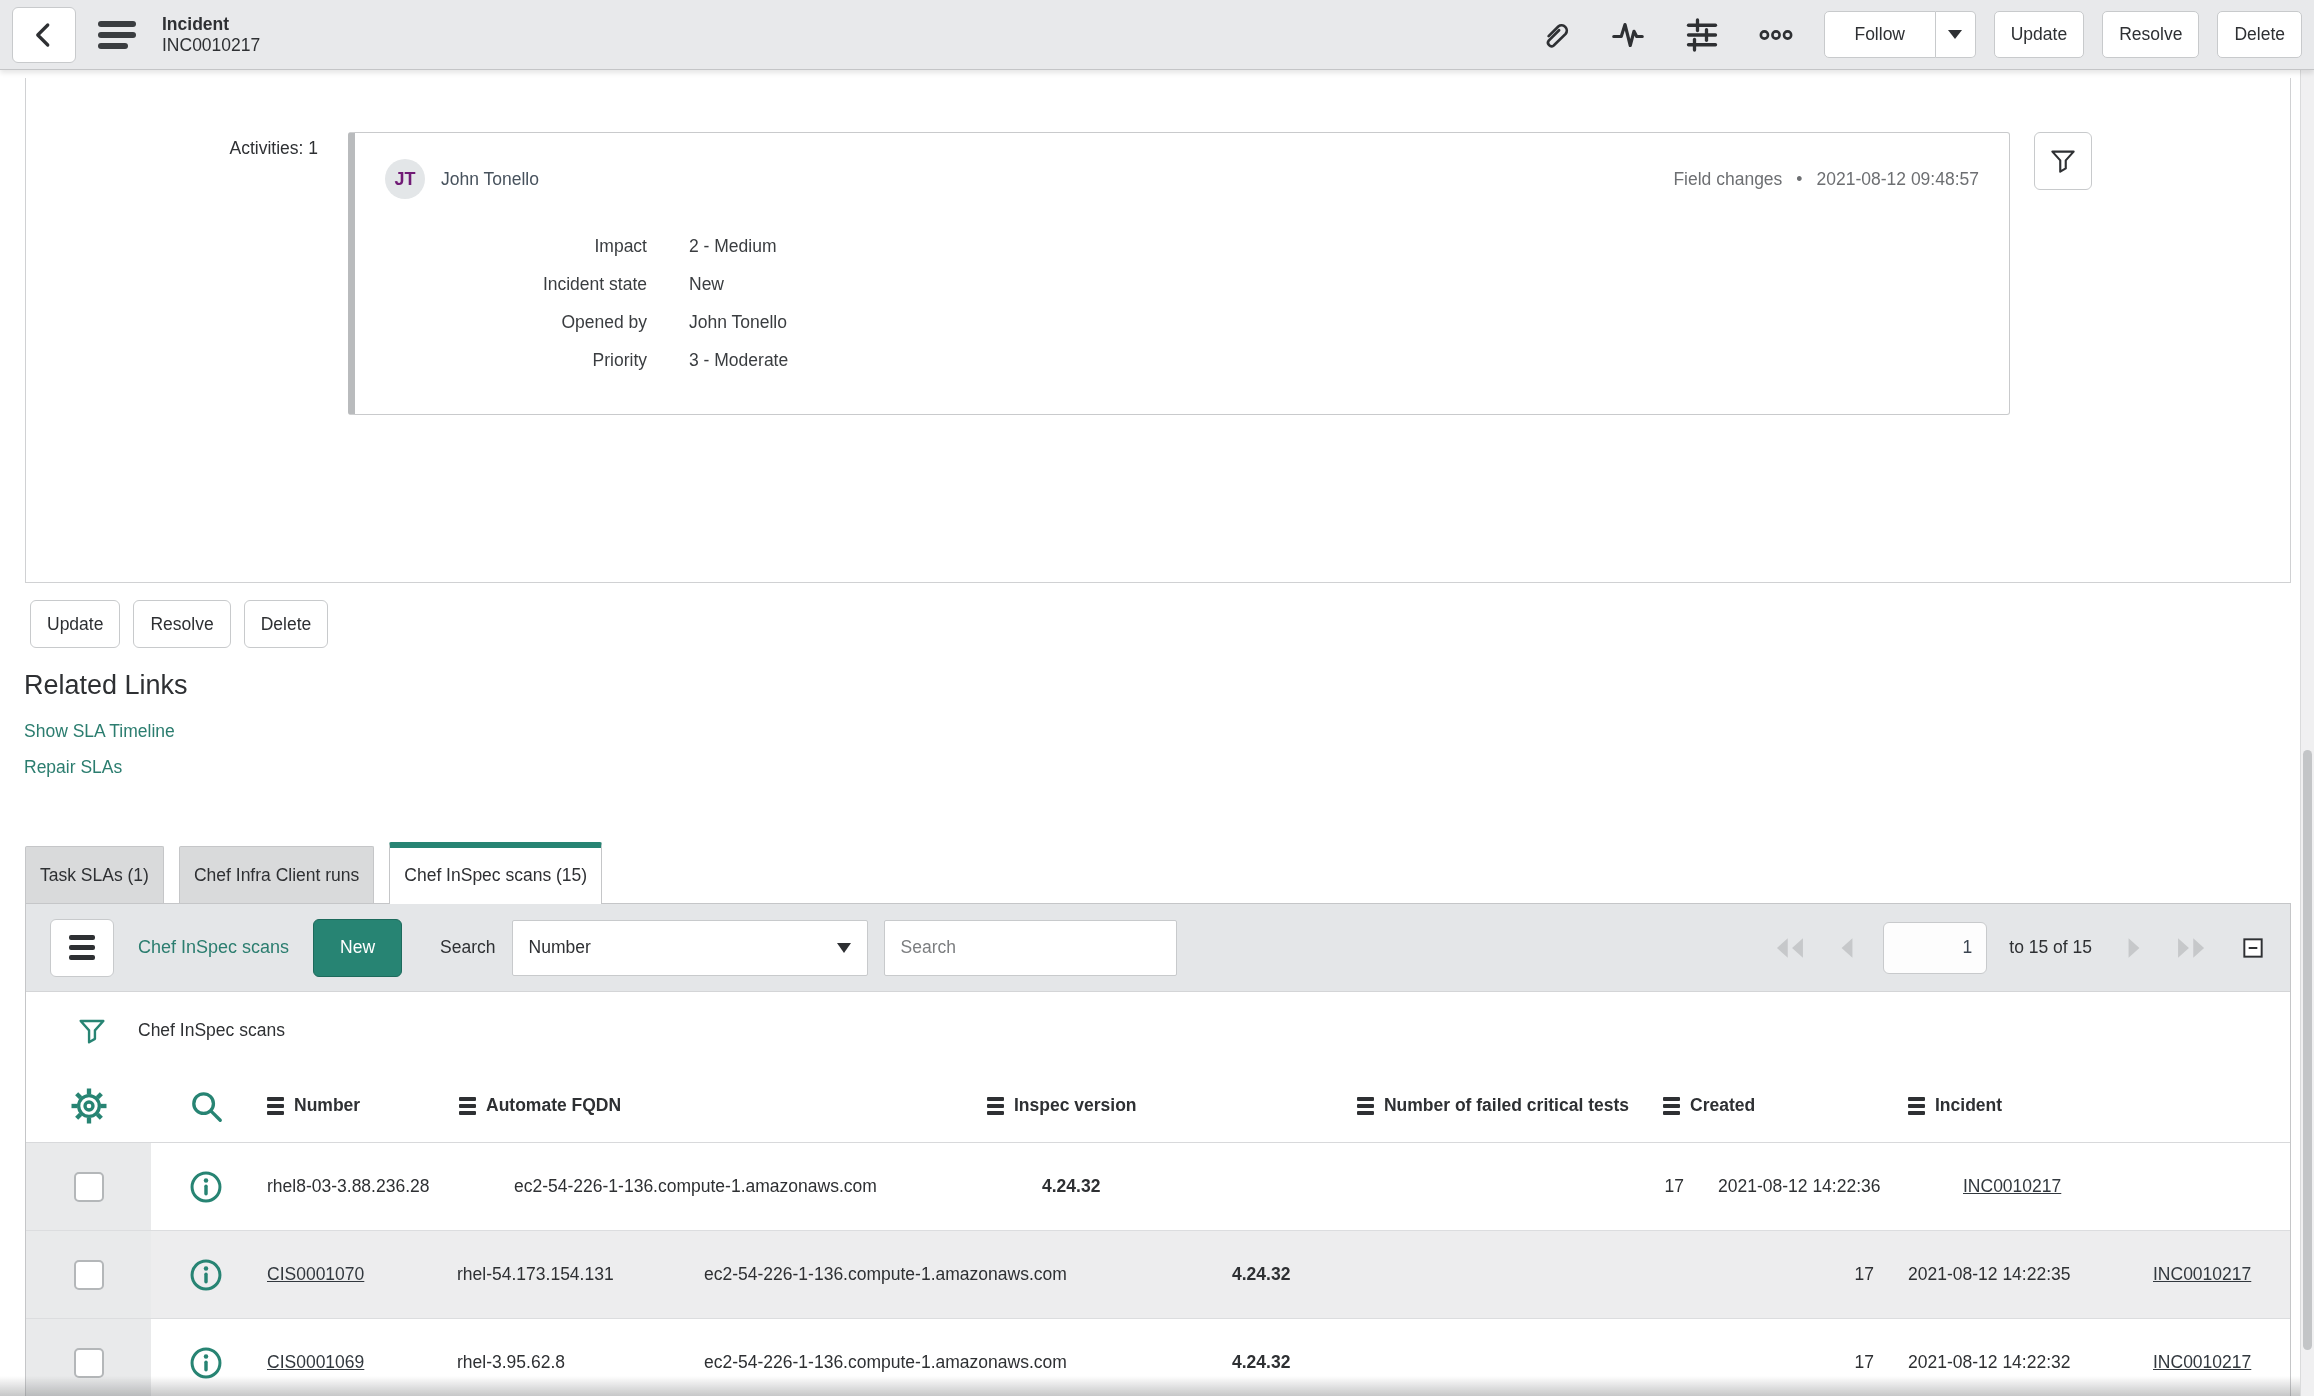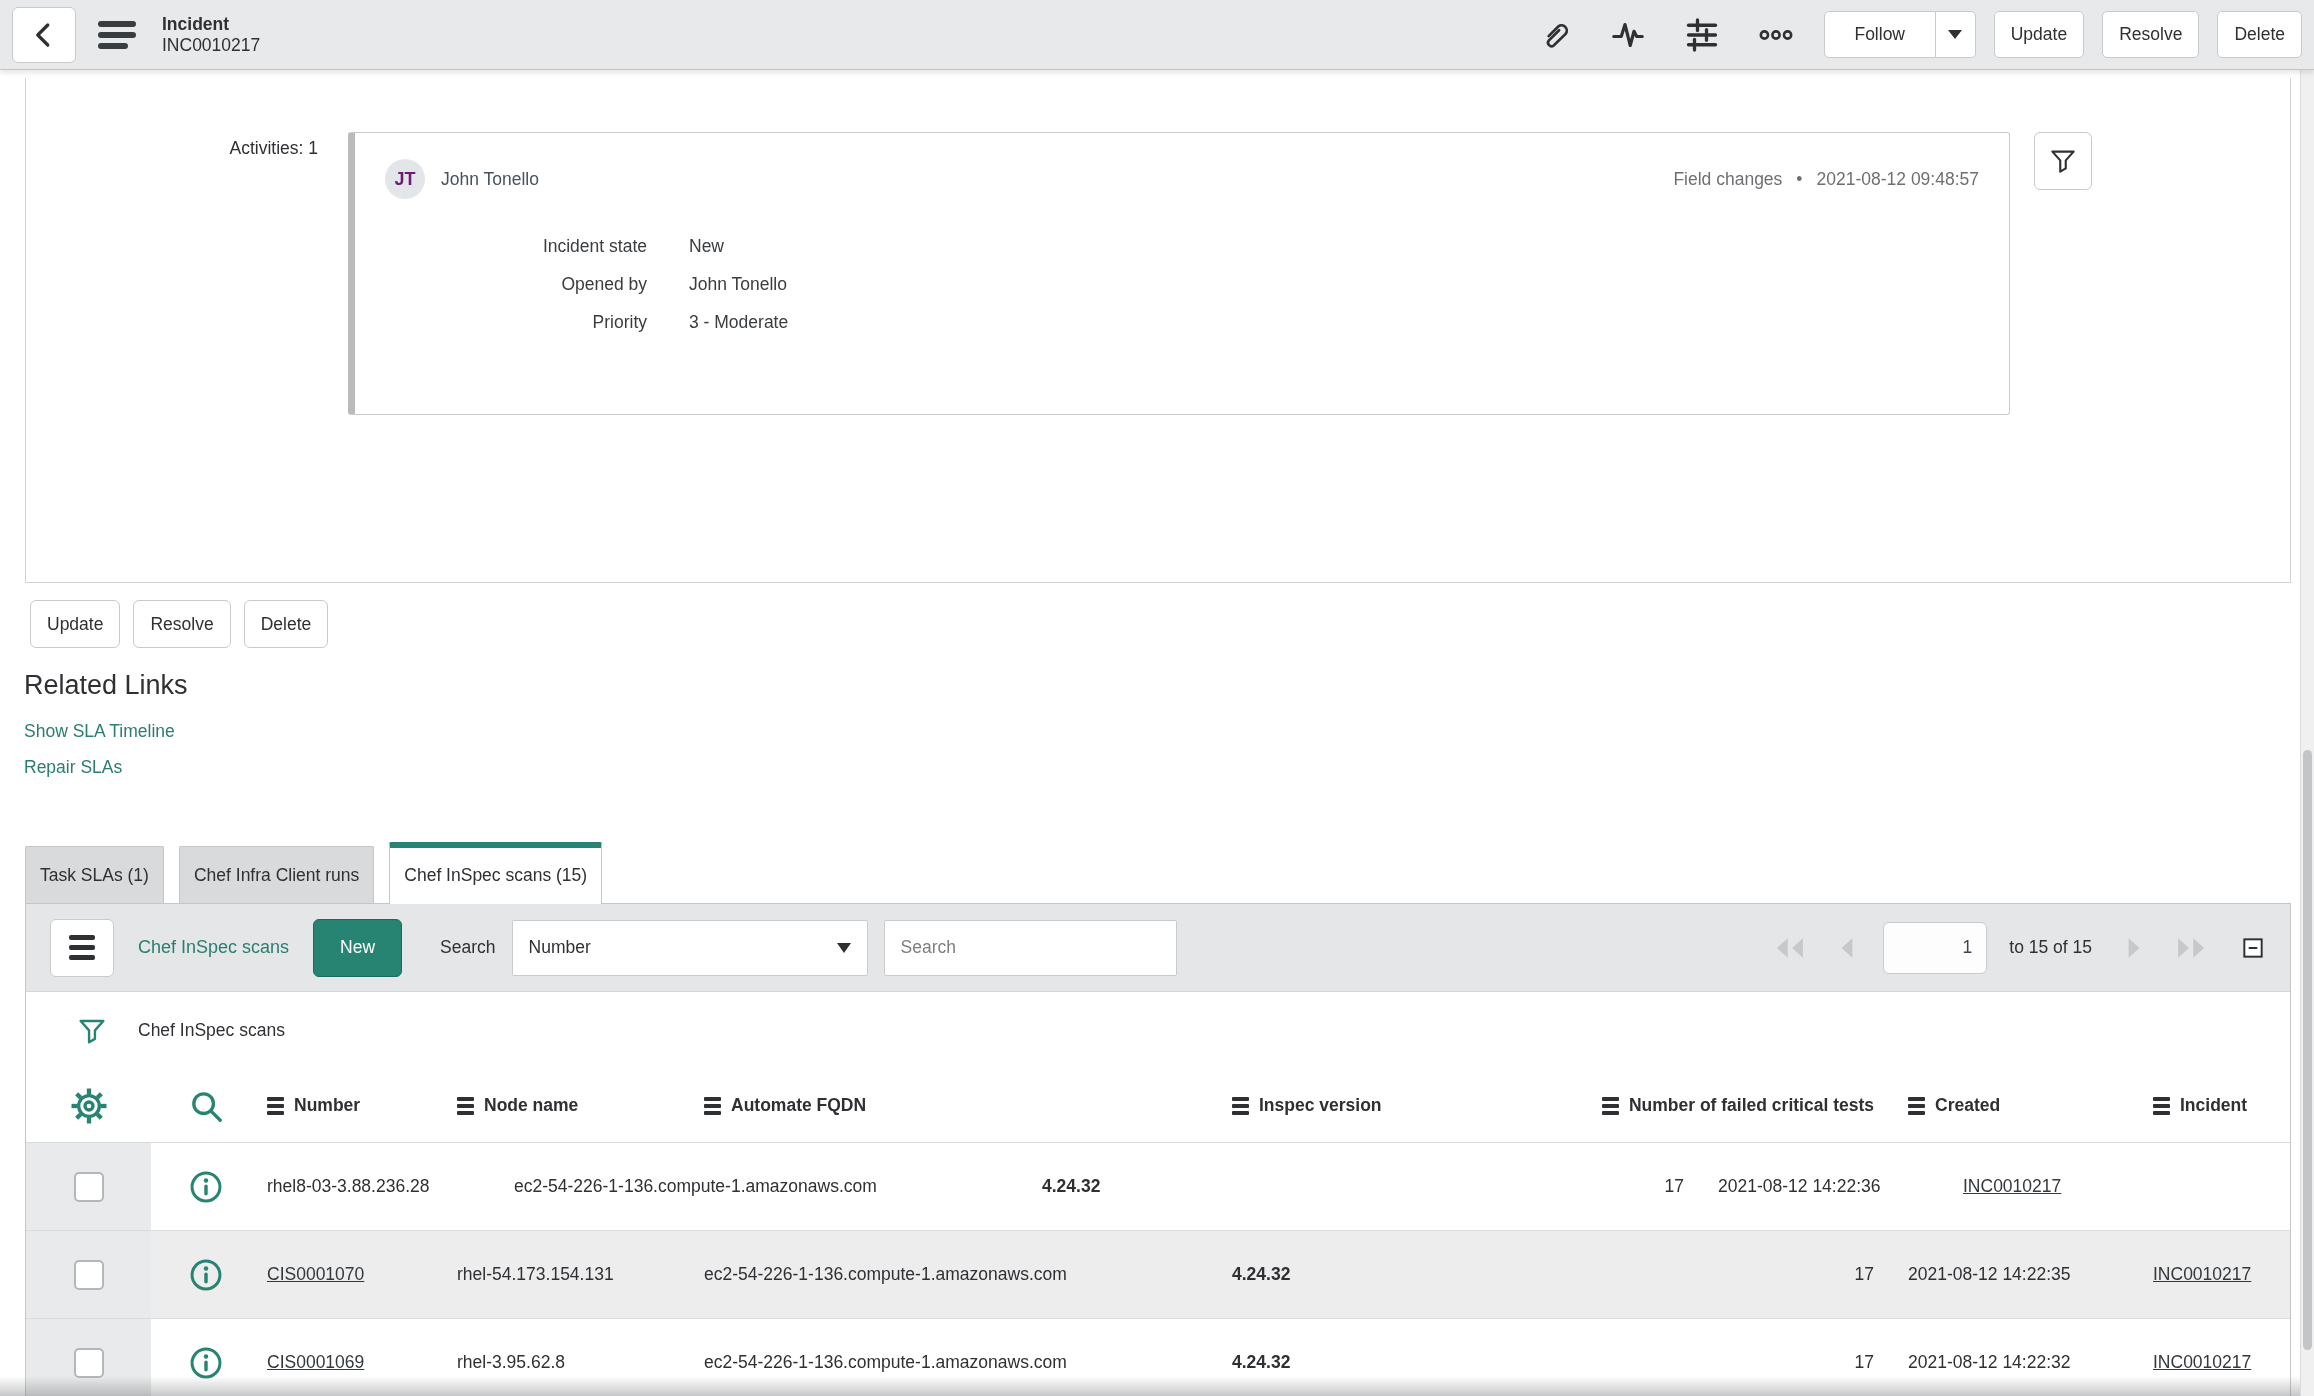--- a/index.html
+++ b/index.html
@@ -238,20 +238,24 @@
         <div class="avatar">JT</div>
         <div class="act-author">John Tonello</div>
         <div class="act-meta">
           <span>Field changes</span>
           <span>•</span>
           <span>2021-08-12 09:48:57</span>
         </div>
       </div>
       <div class="fields">
         <div class="frow">
+          <div class="flabel">Impact</div>
+          <div class="fvalue">2 - Medium</div>
+        </div>
+        <div class="frow">
           <div class="flabel">Incident state</div>
           <div class="fvalue">New</div>
         </div>
         <div class="frow">
           <div class="flabel">Opened by</div>
           <div class="fvalue">John Tonello</div>
         </div>
         <div class="frow">
           <div class="flabel">Priority</div>
           <div class="fvalue">3 - Moderate</div>
@@ -379,28 +383,20 @@
       </span>
     </div>
     <div class="c3 th">
         <span class="bars">
           <i></i>
           <i></i>
           <i></i>
         </span>
         <span>Number</span>
       </div>
-    <div class="c4 th">
-        <span class="bars">
-          <i></i>
-          <i></i>
-          <i></i>
-        </span>
-        <span>Node name</span>
-      </div>
     <div class="c5 th">
         <span class="bars">
           <i></i>
           <i></i>
           <i></i>
         </span>
         <span>Automate FQDN</span>
       </div>
     <div class="c6 th">
         <span class="bars">

